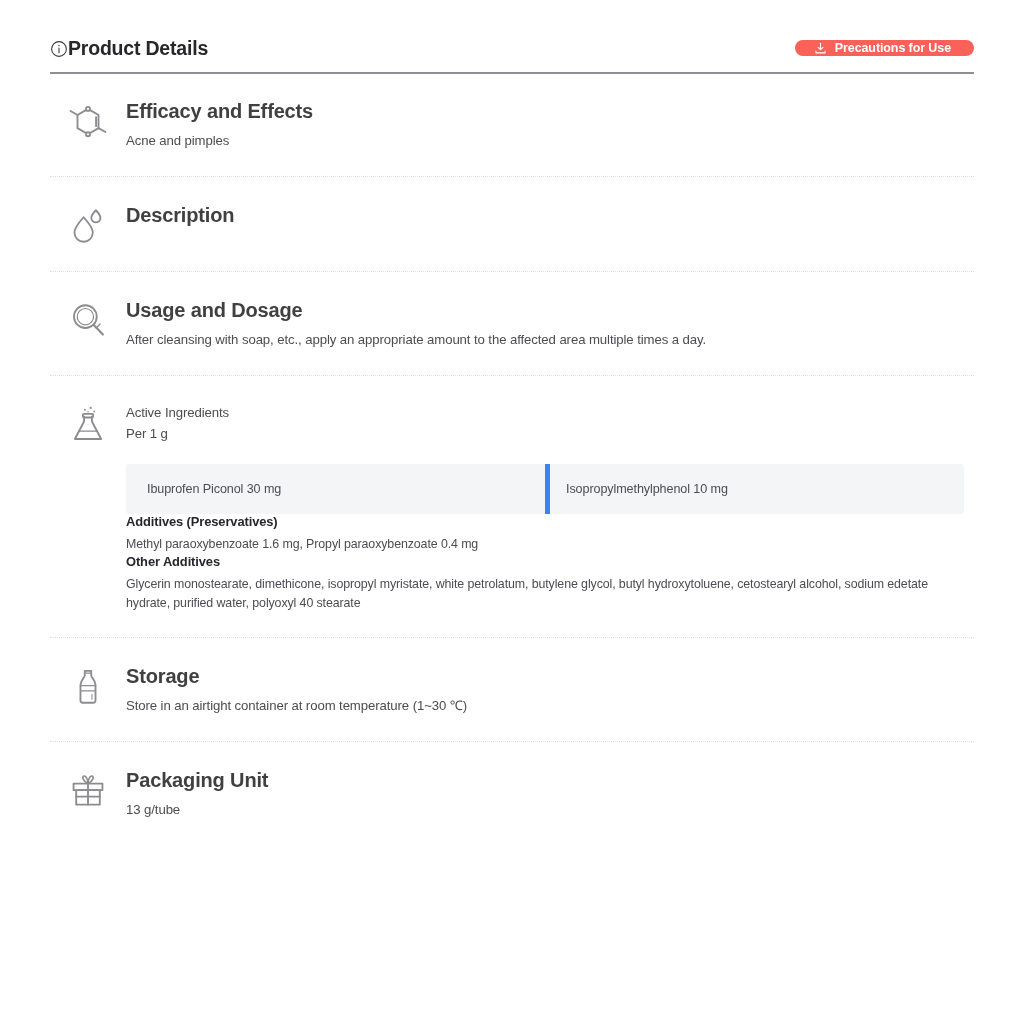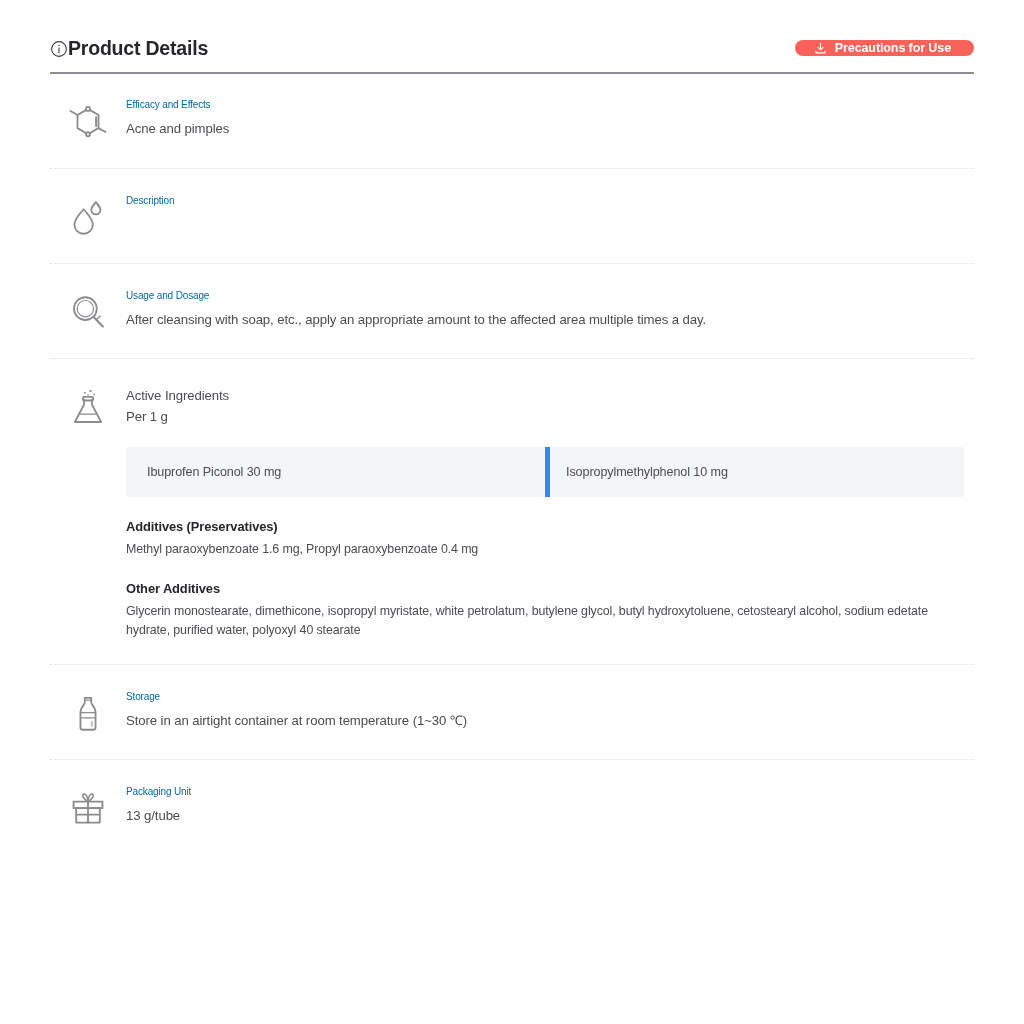--- a/index.html
+++ b/index.html
@@ -97,23 +97,23 @@
     display: flex;
     justify-content: center;
     padding-top: 2px;
     color: #8c8c90;
   }
   .section-icon svg { display: block; }
 
   .section-body { flex: 1 1 auto; min-width: 0; padding-right: 10px; }
 
   .section-title {
-    font-size: 10px;
-    font-weight: 400;
-    color: #0369a1;
+    font-size: 20px;
+    font-weight: 700;
+    color: #404040;
     letter-spacing: -0.15px;
     line-height: 1.25;
     margin-bottom: 7px;
   }
 
   .section-text {
     font-size: 13.2px;
     color: #4c4c52;
     line-height: 1.55;
     letter-spacing: -0.1px;
@@ -144,21 +144,21 @@
     color: #4c4c52;
     letter-spacing: -0.1px;
     flex: 0 0 50%;
   }
 
   .ingredient-cell.second {
     border-left: 5px solid #3b82f6;
     padding-left: 16px;
   }
 
-  .additive-group { margin-top: 22px; }
+  .additive-group { }
 
   .additive-title {
     font-size: 12.9px;
     font-weight: 700;
     color: #26262b;
     letter-spacing: -0.1px;
     margin-bottom: 4px;
     line-height: 1.3;
   }
 

